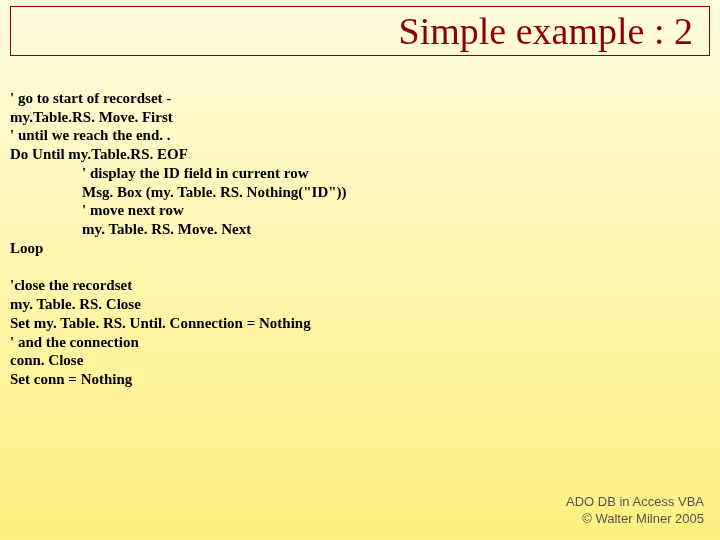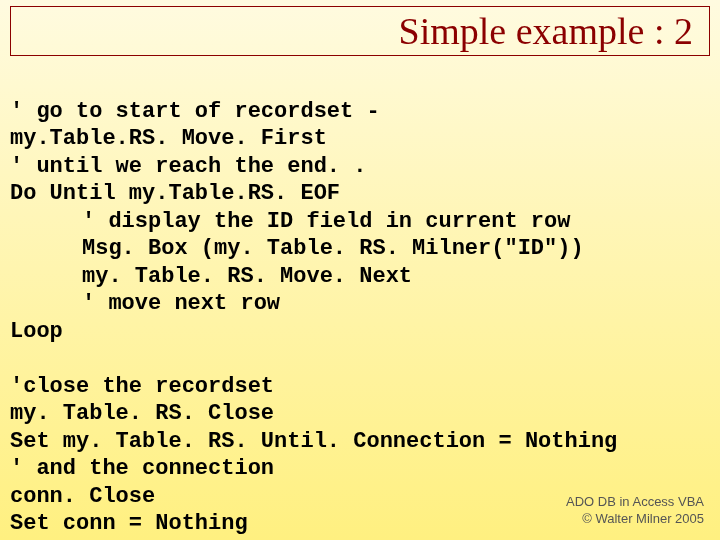--- a/index.html
+++ b/index.html
@@ -23,22 +23,22 @@
   }
   .title-text {
     font-family: "Times New Roman", Times, serif;
     font-size: 38px;
     color: #8b0000;
   }
   .code-block {
     position: absolute;
     left: 10px;
     top: 70px;
-    font-family: Liberation Mono, monospace;
-    font-size: 22px;
+    font-family: Liberation Serif, serif;
+    font-size: 15px;
     font-weight: bold;
     color: #000;
     line-height: 1.25;
     white-space: pre;
   }
   .code-block .indent { padding-left: 72px; display: block; }
   .footer {
     position: absolute;
     right: 16px;
     bottom: 12px;
@@ -54,21 +54,21 @@
 
 <div class="title-box">
   <span class="title-text">Simple example : 2</span>
 </div>
 
 <div class="code-block">
 <span>' go to start of recordset -</span>
 <span>my.Table.RS. Move. First</span>
 <span>' until we reach the end. .</span>
 <span>Do Until my.Table.RS. EOF</span>
-<span class="indent">' display the ID field in current row</span><span class="indent">Msg. Box (my. Table. RS. Milner("ID"))</span><span class="indent">my. Table. RS. Move. Next</span><span class="indent">' move next row</span><span>Loop</span>
+<span class="indent">' display the ID field in current row</span><span class="indent">Msg. Box (my. Table. RS. Nothing("ID"))</span><span class="indent">' move next row</span><span class="indent">my. Table. RS. Move. Next</span><span>Loop</span>
 <span></span>
 <span>'close the recordset</span>
 <span>my. Table. RS. Close</span>
 <span>Set my. Table. RS. Until. Connection = Nothing</span>
 <span>' and the connection</span>
 <span>conn. Close</span>
 <span>Set conn = Nothing</span>
 </div>
 
 <div class="footer">

